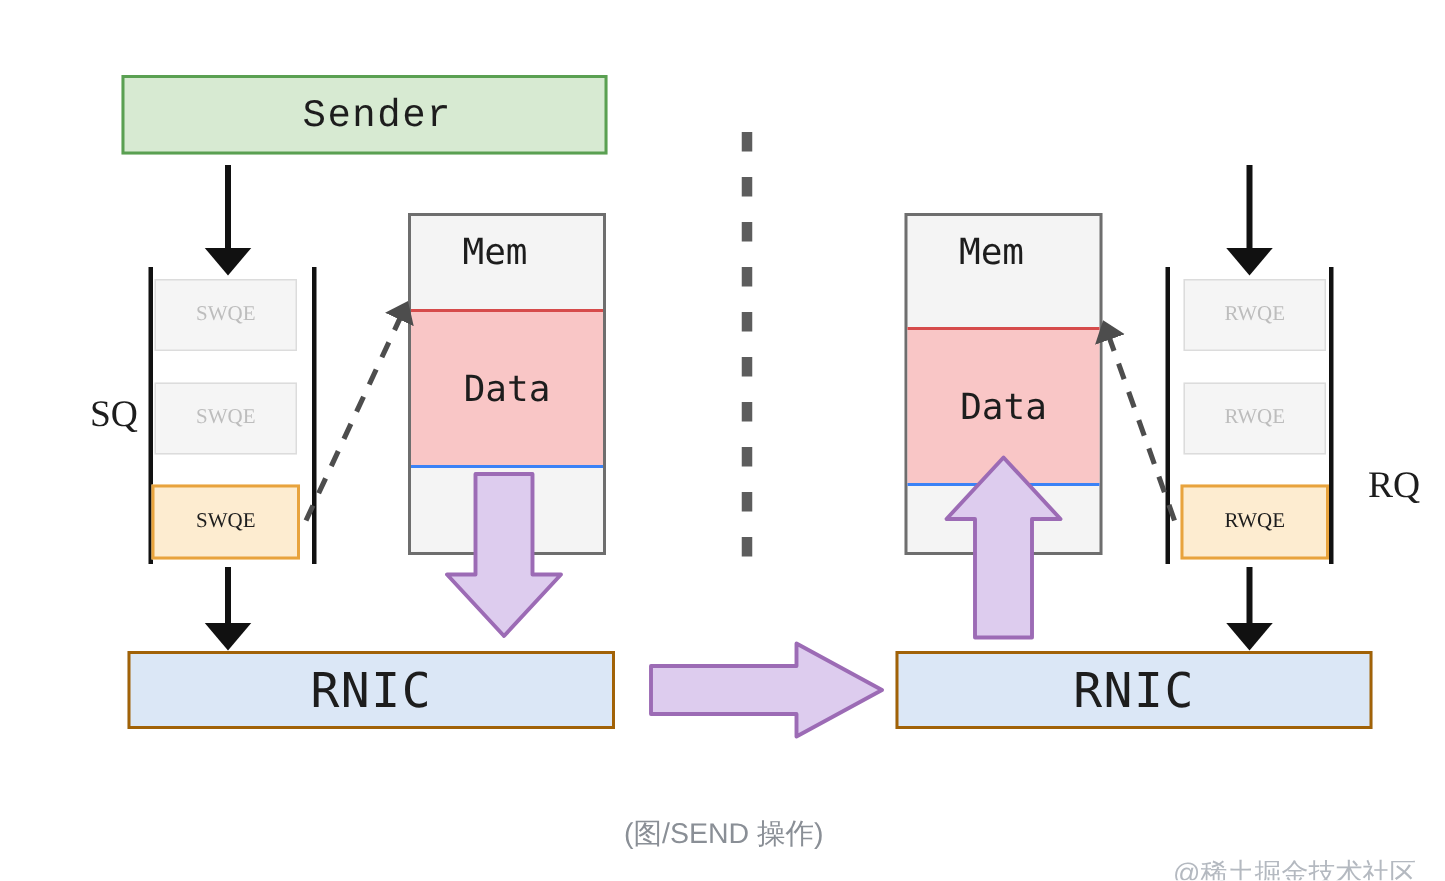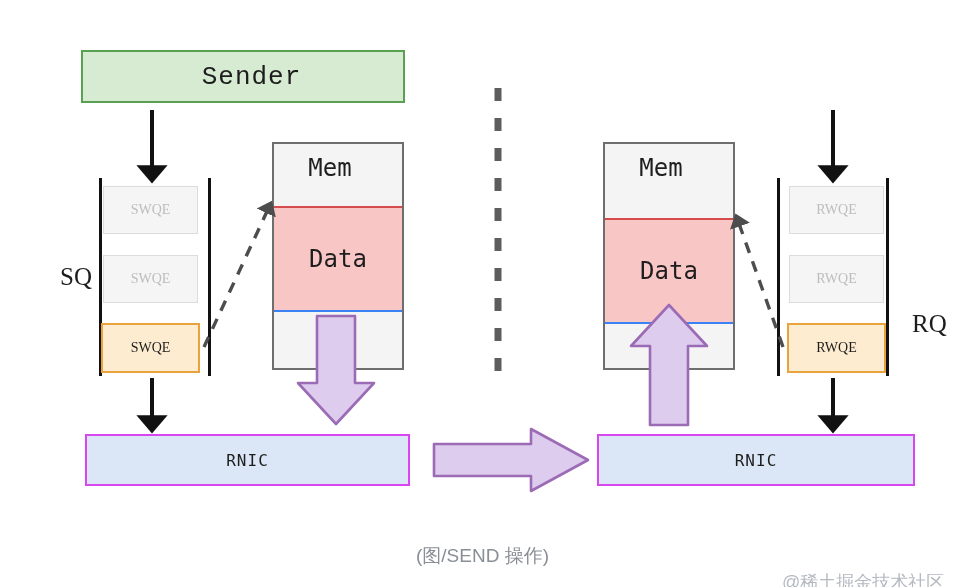--- a/index.html
+++ b/index.html
@@ -33,24 +33,24 @@
     border: 2px solid #5aa052;
     color: #1d1d1d;
     font-family: Liberation Mono, monospace;
     font-size: 26px;
     letter-spacing: 1px;
     padding-left: 17px;
   }
 
   .rnic-box {
     background: #dbe7f6;
-    border: 2px solid #d946ef;
+    border: 2px solid #a16207;
     color: #1d1d1d;
     font-family: "DejaVu Sans Mono", "Liberation Mono", monospace;
-    font-size: 16px;
+    font-size: 32px;
     letter-spacing: 1px;
   }
 
   
   .mem-box {
     position: absolute;
     box-sizing: border-box;
     border: 2px solid #6e6e6e;
     background: #f4f4f4;
   }

